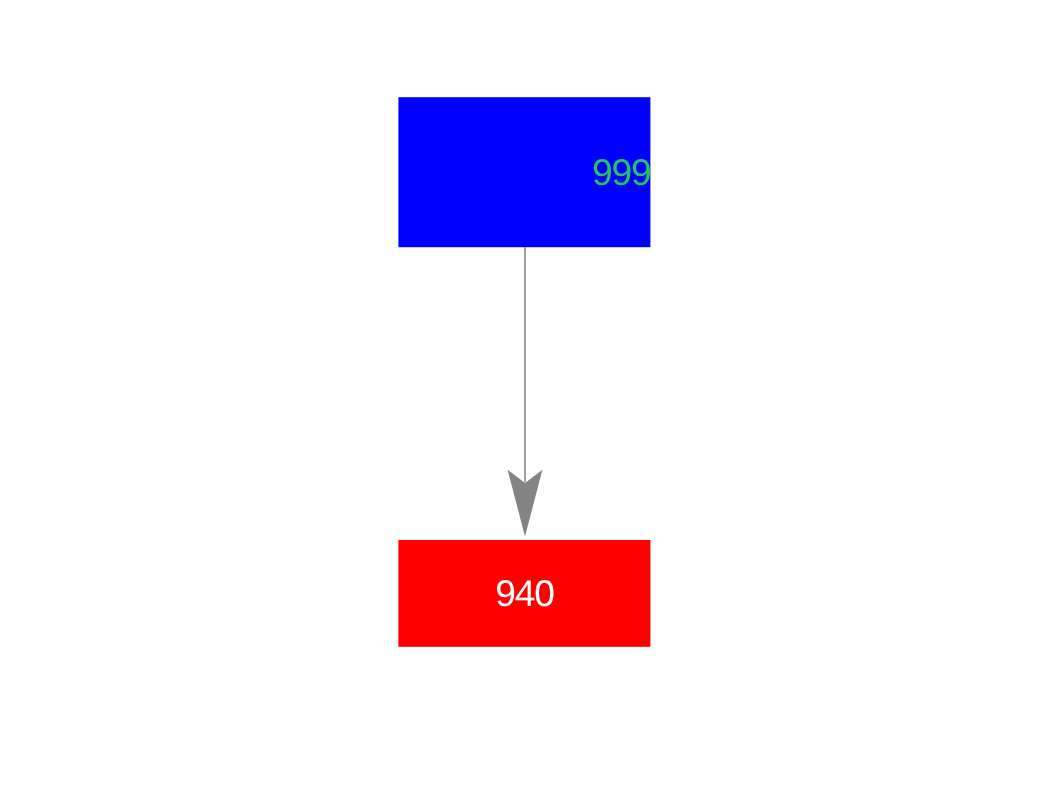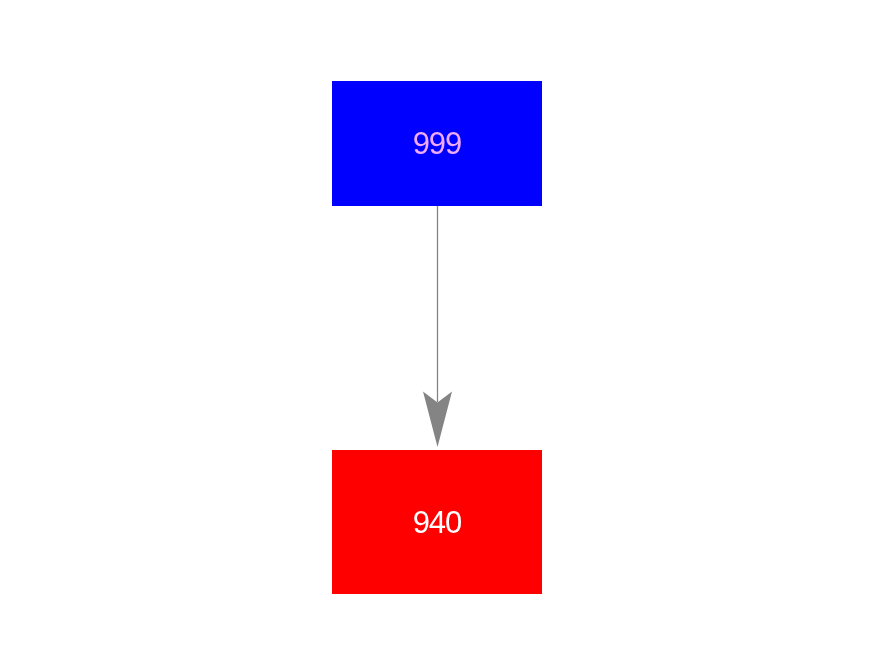--- a/index.html
+++ b/index.html
@@ -30,40 +30,40 @@
     display: flex;
     align-items: center;
     justify-content: center;
   }
   .node-top {
     top: 81px;
     height: 125px;
   }
   .node-bottom {
     top: 450px;
-    height: 144px;
+    height: 89px;
   }
   .node-label {
     font-size: 31px;
     line-height: 1;
     letter-spacing: -1px;
     user-select: none;
   }
 </style>
 </head>
 <body>
 
 <div class="stage">
 
   <svg class="edge-layer" viewBox="0 0 875 656" xmlns="http://www.w3.org/2000/svg">
     <line x1="437.5" y1="206" x2="437.5" y2="402" stroke-width="1.3" stroke="#848484"></line>
     <polygon points="437.5,447 423,391.5 437.5,402.5 452,391.5" fill="#848484"></polygon>
   </svg>
 
-  <div class="node node-top" style="background-color: rgb(0, 0, 255); color: #f0abfc;">
+  <div class="node node-top" style="background-color: rgb(0, 0, 255); color: #22c55e; justify-content: flex-end;">
     <span class="node-label">999</span>
   </div>
 
   <div class="node node-bottom" style="background-color: rgb(255, 0, 0); color: rgb(255, 255, 255);">
     <span class="node-label">940</span>
   </div>
 
 </div>
 
 </body></html>

